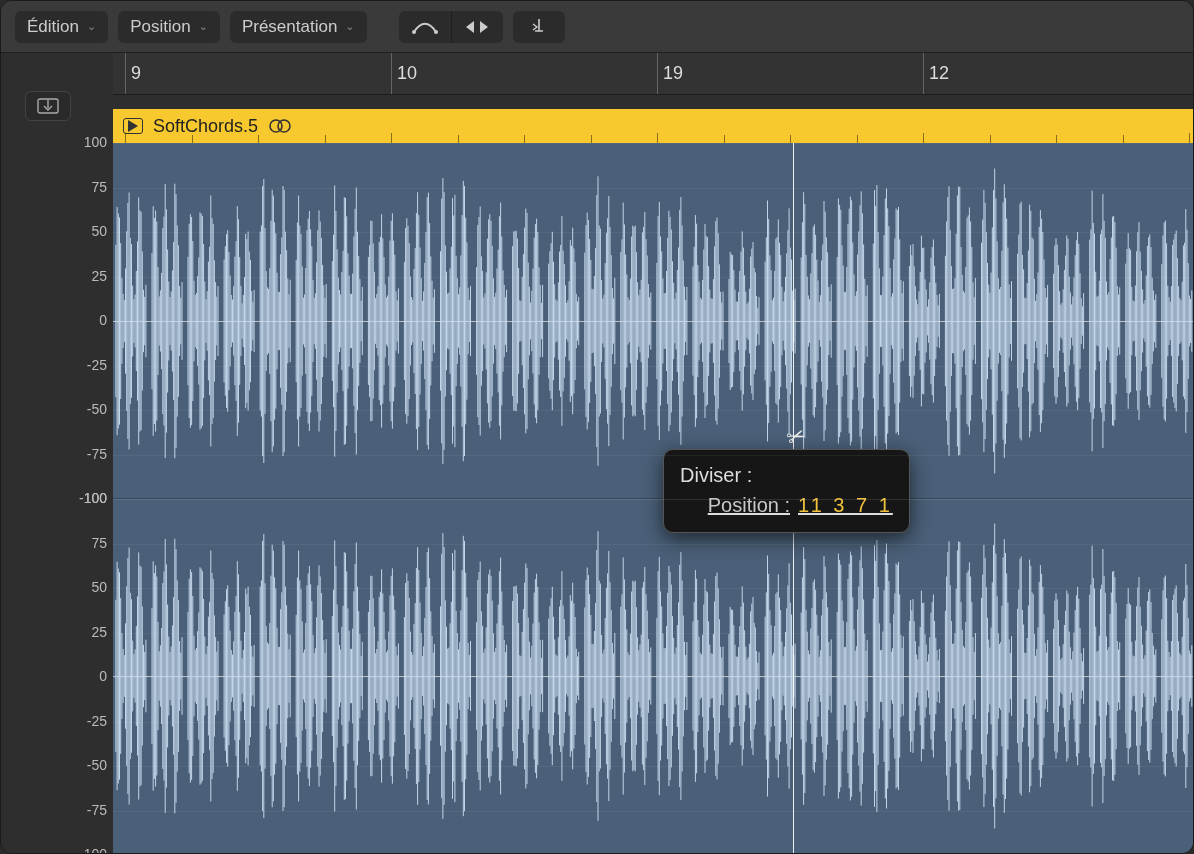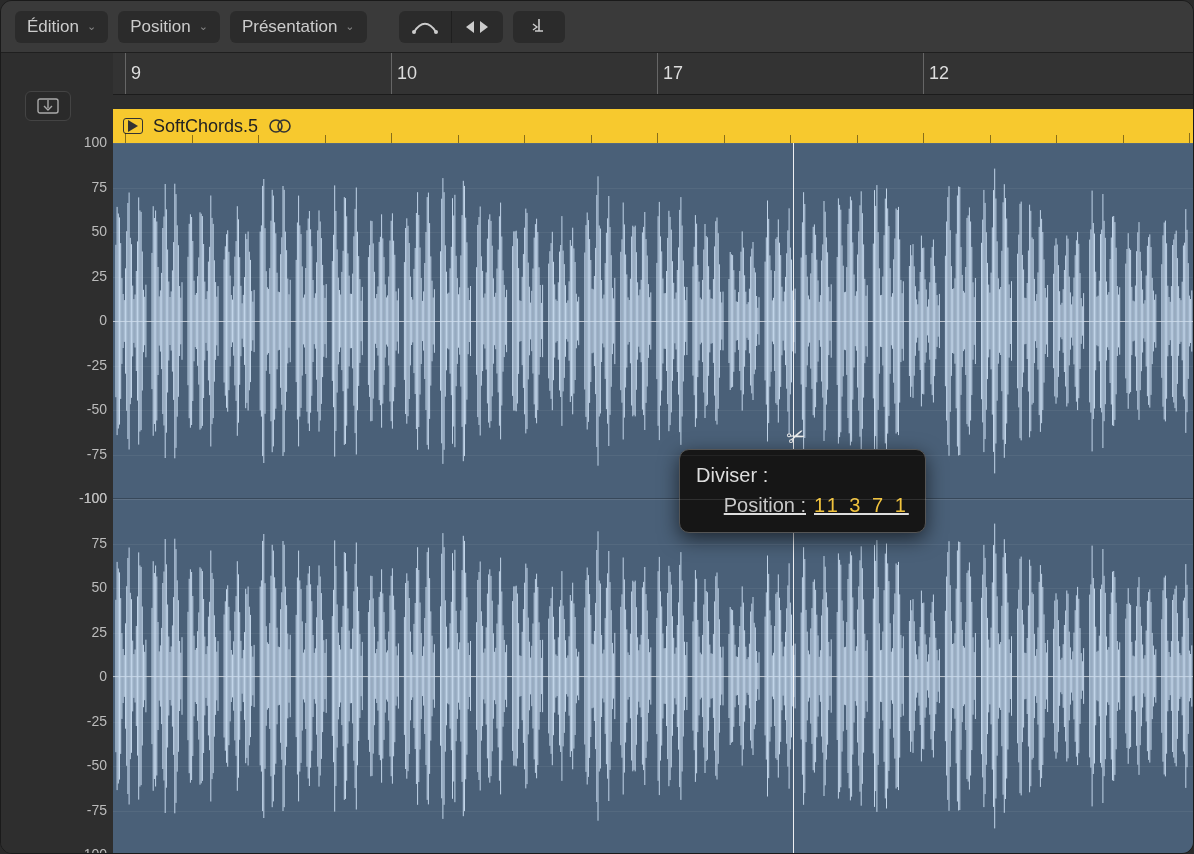--- a/index.html
+++ b/index.html
@@ -129,21 +129,21 @@
     <div class="tick" style="left: 12px;">
           <div class="line"></div>
           <div class="num">9</div>
         </div>
         <div class="tick" style="left: 278px;">
           <div class="line"></div>
           <div class="num">10</div>
         </div>
         <div class="tick" style="left: 544px;">
           <div class="line"></div>
-          <div class="num">17</div>
+          <div class="num">19</div>
         </div>
         <div class="tick" style="left: 810px;">
           <div class="line"></div>
           <div class="num">12</div>
         </div>
       </div>
 
     <div class="region-header">
       <span class="play-box">
           <span class="play-triangle"></span>
@@ -187,21 +187,21 @@
       <div class="channel ch2">
         <div class="zero-line"></div>
         <svg class="wave" id="w2" width="1082" height="356" viewBox="0 0 1082 356">
             <path d="M2.9 101.8 L2.9 254.2 M4.1 63.9 L4.1 292.1 M5.3 70.5 L5.3 285.5 M6.5 74.4 L6.5 281.6 M7.7 100.1 L7.7 255.9 M8.9 135.1 L8.9 220.9 M10.1 151.0 L10.1 205.0 M11.3 157.1 L11.3 198.9 M12.5 125.3 L12.5 230.7 M13.7 88.2 L13.7 267.8 M14.9 60.0 L14.9 296.0 M16.1 49.5 L16.1 306.5 M17.3 94.8 L17.3 261.2 M18.5 101.2 L18.5 254.8 M19.7 142.6 L19.7 213.4 M20.9 156.1 L20.9 199.9 M22.1 151.5 L22.1 204.5 M23.3 128.0 L23.3 228.0 M24.5 98.4 L24.5 257.6 M25.7 54.4 L25.7 301.6 M26.9 67.4 L26.9 288.6 M28.1 68.9 L28.1 287.1 M29.3 108.5 L29.3 247.5 M30.5 146.8 L30.5 209.2 M31.7 153.8 L31.7 202.2 M32.9 141.7 L32.9 214.3 M39.0 109.9 L39.0 246.1 M40.2 63.2 L40.2 292.8 M41.4 75.0 L41.4 281.0 M42.6 67.5 L42.6 288.5 M43.8 78.5 L43.8 277.5 M45.0 124.0 L45.0 232.0 M46.2 153.4 L46.2 202.6 M47.4 147.4 L47.4 208.6 M48.6 129.9 L48.6 226.1 M49.8 85.0 L49.8 271.0 M51.0 73.5 L51.0 282.5 M52.2 41.0 L52.2 315.0 M53.4 66.3 L53.4 289.7 M54.6 106.5 L54.6 249.5 M55.8 138.5 L55.8 217.5 M57.0 154.0 L57.0 202.0 M58.2 148.4 L58.2 207.6 M59.4 127.4 L59.4 228.6 M60.6 99.1 L60.6 256.9 M61.8 40.7 L61.8 315.3 M63.0 51.1 L63.0 304.9 M64.2 82.3 L64.2 273.7 M65.4 102.2 L65.4 253.8 M66.6 143.0 L66.6 213.0 M67.8 154.7 L67.8 201.3 M69.0 139.2 L69.0 216.8 M75.0 113.8 L75.0 242.2 M76.2 80.8 L76.2 275.2 M77.4 71.3 L77.4 284.7 M78.6 74.0 L78.6 282.0 M79.8 98.0 L79.8 258.0 M81.0 137.7 L81.0 218.3 M82.2 151.9 L82.2 204.1 M83.4 150.0 L83.4 206.0 M84.6 133.2 L84.6 222.8 M85.8 114.4 L85.8 241.6 M87.0 69.3 L87.0 286.7 M88.2 70.7 L88.2 285.3 M89.4 73.1 L89.4 282.9 M90.6 101.0 L90.6 255.0 M91.8 138.6 L91.8 217.4 M93.0 156.1 L93.0 199.9 M94.2 148.2 L94.2 207.8 M95.4 118.6 L95.4 237.4 M96.6 103.8 L96.6 252.2 M97.8 52.5 L97.8 303.5 M99.0 74.9 L99.0 281.1 M100.2 80.9 L100.2 275.1 M101.4 117.3 L101.4 238.7 M102.6 139.1 L102.6 216.9 M103.8 153.7 L103.8 202.3 M105.0 143.1 L105.0 212.9 M111.1 116.5 L111.1 239.5 M112.3 103.3 L112.3 252.7 M113.5 91.2 L113.5 264.8 M114.7 87.3 L114.7 268.7 M115.9 108.8 L115.9 247.2 M117.1 132.6 L117.1 223.4 M118.3 152.0 L118.3 204.0 M119.5 156.6 L119.5 199.4 M120.7 143.3 L120.7 212.7 M121.9 113.6 L121.9 242.4 M123.1 98.1 L123.1 257.9 M124.3 63.2 L124.3 292.8 M125.5 76.3 L125.5 279.7 M126.7 114.2 L126.7 241.8 M127.9 142.8 L127.9 213.2 M129.1 160.3 L129.1 195.7 M130.3 151.9 L130.3 204.1 M131.5 134.1 L131.5 221.9 M132.7 90.8 L132.7 265.2 M133.9 96.1 L133.9 259.9 M135.1 88.5 L135.1 267.5 M136.3 108.7 L136.3 247.3 M137.5 116.9 L137.5 239.1 M138.7 148.1 L138.7 207.9 M139.9 158.7 L139.9 197.3 M141.1 146.9 L141.1 209.1 M147.2 88.6 L147.2 267.4 M148.4 82.4 L148.4 273.6 M149.6 42.9 L149.6 313.1 M150.8 36.0 L150.8 320.0 M152.0 85.2 L152.0 270.8 M153.2 128.2 L153.2 227.8 M154.4 144.3 L154.4 211.7 M155.6 145.9 L155.6 210.1 M156.8 125.1 L156.8 230.9 M158.0 77.7 L158.0 278.3 M159.2 46.8 L159.2 309.2 M160.4 52.6 L160.4 303.4 M161.6 79.3 L161.6 276.7 M162.8 90.3 L162.8 265.7 M164.0 129.7 L164.0 226.3 M165.2 148.6 L165.2 207.4 M166.4 149.1 L166.4 206.9 M167.6 111.2 L167.6 244.8 M168.8 94.3 L168.8 261.7 M170.0 43.0 L170.0 313.0 M171.2 46.8 L171.2 309.2 M172.4 88.6 L172.4 267.4 M173.6 107.2 L173.6 248.8 M174.8 135.6 L174.8 220.4 M176.0 151.3 L176.0 204.7 M177.2 136.8 L177.2 219.2 M183.2 116.9 L183.2 239.1 M184.4 79.5 L184.4 276.5 M185.6 52.6 L185.6 303.4 M186.8 82.4 L186.8 273.6 M188.0 91.1 L188.0 264.9 M189.2 123.4 L189.2 232.6 M190.4 154.6 L190.4 201.4 M191.6 151.5 L191.6 204.5 M192.8 125.0 L192.8 231.0 M194.0 87.3 L194.0 268.7 M195.2 75.5 L195.2 280.5 M196.4 68.0 L196.4 288.0 M197.6 86.3 L197.6 269.7 M198.8 103.2 L198.8 252.8 M200.0 137.0 L200.0 219.0 M201.2 154.8 L201.2 201.2 M202.4 150.3 L202.4 205.7 M203.6 119.3 L203.6 236.7 M204.8 87.4 L204.8 268.6 M206.0 67.4 L206.0 288.6 M207.2 78.5 L207.2 277.5 M208.4 95.1 L208.4 260.9 M209.6 121.9 L209.6 234.1 M210.8 142.2 L210.8 213.8 M212.0 154.9 L212.0 201.1 M213.2 141.1 L213.2 214.9 M219.3 118.1 L219.3 237.9 M220.5 91.8 L220.5 264.2 M221.7 42.4 L221.7 313.6 M222.9 68.0 L222.9 288.0 M224.1 106.4 L224.1 249.6 M225.3 134.6 L225.3 221.4 M226.5 147.0 L226.5 209.0 M227.7 151.5 L227.7 204.5 M228.9 128.9 L228.9 227.1 M230.1 107.8 L230.1 248.2 M231.3 54.1 L231.3 301.9 M232.5 55.1 L232.5 300.9 M233.7 73.3 L233.7 282.7 M234.9 110.4 L234.9 245.6 M236.1 132.6 L236.1 223.4 M237.3 150.7 L237.3 205.3 M238.5 150.9 L238.5 205.1 M239.7 130.6 L239.7 225.4 M240.9 93.3 L240.9 262.7 M242.1 65.9 L242.1 290.1 M243.3 44.5 L243.3 311.5 M244.5 88.7 L244.5 267.3 M245.7 113.1 L245.7 242.9 M246.9 136.1 L246.9 219.9 M248.1 157.8 L248.1 198.2 M249.3 143.9 L249.3 212.1 M255.4 114.1 L255.4 241.9 M256.6 102.1 L256.6 253.9 M257.8 77.7 L257.8 278.3 M259.0 78.1 L259.0 277.9 M260.2 100.4 L260.2 255.6 M261.4 128.8 L261.4 227.2 M262.6 155.2 L262.6 200.8 M263.8 151.0 L263.8 205.0 M265.0 143.4 L265.0 212.6 M266.2 98.9 L266.2 257.1 M267.4 93.8 L267.4 262.2 M268.6 71.3 L268.6 284.7 M269.8 95.4 L269.8 260.6 M271.0 114.1 L271.0 241.9 M272.2 141.4 L272.2 214.6 M273.4 154.4 L273.4 201.6 M274.6 152.4 L274.6 203.6 M275.8 133.5 L275.8 222.5 M277.0 97.5 L277.0 258.5 M278.2 77.8 L278.2 278.2 M279.4 70.3 L279.4 285.7 M280.6 97.7 L280.6 258.3 M281.8 111.8 L281.8 244.2 M283.0 148.4 L283.0 207.6 M284.2 157.4 L284.2 198.6 M285.4 145.4 L285.4 210.6 M291.4 119.1 L291.4 236.9 M292.6 85.0 L292.6 271.0 M293.8 75.3 L293.8 280.7 M295.0 82.8 L295.0 273.2 M296.2 100.0 L296.2 256.0 M297.4 133.6 L297.4 222.4 M298.6 154.0 L298.6 202.0 M299.8 156.6 L299.8 199.4 M301.0 125.9 L301.0 230.1 M302.2 105.0 L302.2 251.0 M303.4 70.0 L303.4 286.0 M304.6 49.2 L304.6 306.8 M305.8 72.0 L305.8 284.0 M307.0 104.5 L307.0 251.5 M308.2 135.0 L308.2 221.0 M309.4 157.9 L309.4 198.1 M310.6 148.4 L310.6 207.6 M311.8 120.0 L311.8 236.0 M313.0 89.0 L313.0 267.0 M314.2 54.1 L314.2 301.9 M315.4 49.6 L315.4 306.4 M316.6 80.1 L316.6 275.9 M317.8 113.4 L317.8 242.6 M319.0 137.7 L319.0 218.3 M320.2 154.5 L320.2 201.5 M321.4 146.2 L321.4 209.8 M327.5 108.3 L327.5 247.7 M328.7 55.7 L328.7 300.3 M329.9 35.1 L329.9 320.9 M331.1 49.2 L331.1 306.8 M332.3 102.3 L332.3 253.7 M333.5 128.7 L333.5 227.3 M334.7 150.6 L334.7 205.4 M335.9 149.6 L335.9 206.4 M337.1 125.3 L337.1 230.7 M338.3 103.8 L338.3 252.2 M339.5 55.2 L339.5 300.8 M340.7 72.5 L340.7 283.5 M341.9 51.8 L341.9 304.2 M343.1 112.8 L343.1 243.2 M344.3 135.1 L344.3 220.9 M345.5 151.3 L345.5 204.7 M346.7 144.3 L346.7 211.7 M347.9 112.4 L347.9 243.6 M349.1 72.1 L349.1 283.9 M350.3 37.8 L350.3 318.2 M351.5 42.9 L351.5 313.1 M352.7 74.7 L352.7 281.3 M353.9 99.3 L353.9 256.7 M355.1 144.8 L355.1 211.2 M356.3 157.0 L356.3 199.0 M357.5 143.0 L357.5 213.0 M363.6 124.2 L363.6 231.8 M364.8 81.9 L364.8 274.1 M366.0 74.0 L366.0 282.0 M367.2 63.5 L367.2 292.5 M368.4 113.3 L368.4 242.7 M369.6 127.9 L369.6 228.1 M370.8 154.6 L370.8 201.4 M372.0 150.5 L372.0 205.5 M373.2 129.4 L373.2 226.6 M374.4 95.6 L374.4 260.4 M375.6 76.4 L375.6 279.6 M376.8 71.3 L376.8 284.7 M378.0 77.9 L378.0 278.1 M379.2 102.7 L379.2 253.3 M380.4 135.3 L380.4 220.7 M381.6 153.8 L381.6 202.2 M382.8 149.8 L382.8 206.2 M384.0 125.5 L384.0 230.5 M385.2 106.6 L385.2 249.4 M386.4 73.3 L386.4 282.7 M387.6 59.6 L387.6 296.4 M388.8 93.5 L388.8 262.5 M390.0 127.3 L390.0 228.7 M391.2 141.9 L391.2 214.1 M392.4 154.2 L392.4 201.8 M393.6 146.8 L393.6 209.2 M399.6 103.1 L399.6 252.9 M400.8 88.4 L400.8 267.6 M402.0 88.4 L402.0 267.6 M403.2 87.7 L403.2 268.3 M404.4 95.5 L404.4 260.5 M405.6 125.1 L405.6 230.9 M406.8 157.3 L406.8 198.7 M408.0 158.0 L408.0 198.0 M409.2 133.8 L409.2 222.2 M410.4 111.1 L410.4 244.9 M411.6 84.7 L411.6 271.3 M412.8 65.6 L412.8 290.4 M414.0 69.9 L414.0 286.1 M415.2 119.6 L415.2 236.4 M416.4 143.7 L416.4 212.3 M417.6 159.6 L417.6 196.4 M418.8 147.8 L418.8 208.2 M420.0 125.5 L420.0 230.5 M421.2 94.6 L421.2 261.4 M422.4 81.1 L422.4 274.9 M423.6 75.7 L423.6 280.3 M424.8 89.0 L424.8 267.0 M426.0 124.3 L426.0 231.7 M427.2 142.0 L427.2 214.0 M428.4 159.9 L428.4 196.1 M429.6 141.8 L429.6 214.2 M435.7 120.6 L435.7 235.4 M436.9 108.2 L436.9 247.8 M438.1 100.1 L438.1 255.9 M439.3 88.8 L439.3 267.2 M440.5 118.8 L440.5 237.2 M441.7 141.4 L441.7 214.6 M442.9 156.4 L442.9 199.6 M444.1 157.9 L444.1 198.1 M445.3 139.3 L445.3 216.7 M446.5 108.6 L446.5 247.4 M447.7 102.0 L447.7 254.0 M448.9 73.1 L448.9 282.9 M450.1 107.6 L450.1 248.4 M451.3 121.1 L451.3 234.9 M452.5 142.2 L452.5 213.8 M453.7 159.8 L453.7 196.2 M454.9 157.4 L454.9 198.6 M456.1 138.3 L456.1 217.7 M457.3 97.0 L457.3 259.0 M458.5 102.8 L458.5 253.2 M459.7 84.7 L459.7 271.3 M460.9 105.4 L460.9 250.6 M462.1 119.0 L462.1 237.0 M463.3 150.7 L463.3 205.3 M464.5 158.5 L464.5 197.5 M465.7 153.8 L465.7 202.2 M471.8 109.5 L471.8 246.5 M473.0 82.1 L473.0 273.9 M474.2 69.5 L474.2 286.5 M475.4 77.1 L475.4 278.9 M476.6 96.1 L476.6 259.9 M477.8 117.0 L477.8 239.0 M479.0 145.7 L479.0 210.3 M480.2 146.3 L480.2 209.7 M481.4 133.0 L481.4 223.0 M482.6 104.9 L482.6 251.1 M483.8 52.0 L483.8 304.0 M485.0 33.3 L485.0 322.7 M486.2 82.5 L486.2 273.5 M487.4 85.5 L487.4 270.5 M488.6 137.0 L488.6 219.0 M489.8 155.5 L489.8 200.5 M491.0 151.6 L491.0 204.4 M492.2 120.1 L492.2 235.9 M493.4 89.8 L493.4 266.2 M494.6 75.3 L494.6 280.7 M495.8 53.0 L495.8 303.0 M497.0 84.1 L497.0 271.9 M498.2 112.2 L498.2 243.8 M499.4 144.9 L499.4 211.1 M500.6 155.4 L500.6 200.6 M501.8 134.9 L501.8 221.1 M507.8 108.8 L507.8 247.2 M509.0 96.3 L509.0 259.7 M510.2 59.5 L510.2 296.5 M511.4 81.4 L511.4 274.6 M512.6 111.5 L512.6 244.5 M513.8 131.4 L513.8 224.6 M515.0 154.4 L515.0 201.6 M516.2 157.0 L516.2 199.0 M517.4 135.7 L517.4 220.3 M518.6 93.5 L518.6 262.5 M519.8 82.7 L519.8 273.3 M521.0 84.1 L521.0 271.9 M522.2 82.6 L522.2 273.4 M523.4 109.2 L523.4 246.8 M524.6 139.3 L524.6 216.7 M525.8 152.3 L525.8 203.7 M527.0 146.5 L527.0 209.5 M528.2 136.8 L528.2 219.2 M529.4 89.4 L529.4 266.6 M530.6 83.9 L530.6 272.1 M531.8 69.0 L531.8 287.0 M533.0 96.1 L533.0 259.9 M534.2 112.5 L534.2 243.5 M535.4 141.1 L535.4 214.9 M536.6 154.2 L536.6 201.8 M537.8 149.4 L537.8 206.6 M543.9 119.9 L543.9 236.1 M545.1 73.2 L545.1 282.8 M546.3 58.9 L546.3 297.1 M547.5 93.4 L547.5 262.6 M548.7 108.4 L548.7 247.6 M549.9 135.5 L549.9 220.5 M551.1 150.3 L551.1 205.7 M552.3 150.1 L552.3 205.9 M553.5 128.0 L553.5 228.0 M554.7 94.9 L554.7 261.1 M555.9 67.8 L555.9 288.2 M557.1 73.9 L557.1 282.1 M558.3 86.6 L558.3 269.4 M559.5 118.2 L559.5 237.8 M560.7 139.8 L560.7 216.2 M561.9 155.7 L561.9 200.3 M563.1 149.5 L563.1 206.5 M564.3 127.0 L564.3 229.0 M565.5 104.4 L565.5 251.6 M566.7 66.9 L566.7 289.1 M567.9 54.1 L567.9 301.9 M569.1 82.5 L569.1 273.5 M570.3 117.5 L570.3 238.5 M571.5 143.7 L571.5 212.3 M572.7 157.1 L572.7 198.9 M573.9 144.0 L573.9 212.0 M580.0 123.4 L580.0 232.6 M581.2 103.8 L581.2 252.2 M582.4 72.1 L582.4 283.9 M583.6 80.7 L583.6 275.3 M584.8 121.9 L584.8 234.1 M586.0 138.6 L586.0 217.4 M587.2 154.6 L587.2 201.4 M588.4 156.3 L588.4 199.7 M589.6 136.9 L589.6 219.1 M590.8 106.5 L590.8 249.5 M592.0 81.0 L592.0 275.0 M593.2 93.0 L593.2 263.0 M594.4 94.3 L594.4 261.7 M595.6 123.2 L595.6 232.8 M596.8 146.6 L596.8 209.4 M598.0 155.3 L598.0 200.7 M599.2 155.8 L599.2 200.2 M600.4 136.1 L600.4 219.9 M601.6 103.4 L601.6 252.6 M602.8 78.2 L602.8 277.8 M604.0 74.5 L604.0 281.5 M605.2 90.2 L605.2 265.8 M606.4 121.3 L606.4 234.7 M607.6 148.8 L607.6 207.2 M608.8 159.5 L608.8 196.5 M610.0 148.6 L610.0 207.4 M616.0 136.0 L616.0 220.0 M617.2 109.0 L617.2 247.0 M618.4 111.3 L618.4 244.7 M619.6 112.1 L619.6 243.9 M620.8 127.2 L620.8 228.8 M622.0 146.7 L622.0 209.3 M623.2 158.4 L623.2 197.6 M624.4 158.9 L624.4 197.1 M625.6 149.1 L625.6 206.9 M626.8 128.0 L626.8 228.0 M628.0 108.7 L628.0 247.3 M629.2 88.4 L629.2 267.6 M630.4 104.6 L630.4 251.4 M631.6 132.3 L631.6 223.7 M632.8 148.7 L632.8 207.3 M634.0 161.2 L634.0 194.8 M635.2 159.1 L635.2 196.9 M636.4 145.7 L636.4 210.3 M637.6 113.5 L637.6 242.5 M638.8 105.6 L638.8 250.4 M640.0 99.0 L640.0 257.0 M641.2 124.8 L641.2 231.2 M642.4 129.4 L642.4 226.6 M643.6 153.0 L643.6 203.0 M644.8 164.8 L644.8 191.2 M646.0 154.2 L646.0 201.8 M652.1 118.6 L652.1 237.4 M653.3 94.4 L653.3 261.6 M654.5 57.5 L654.5 298.5 M655.7 75.9 L655.7 280.1 M656.9 112.4 L656.9 243.6 M658.1 127.2 L658.1 228.8 M659.3 157.4 L659.3 198.6 M660.5 154.8 L660.5 201.2 M661.7 128.0 L661.7 228.0 M662.9 95.8 L662.9 260.2 M664.1 94.1 L664.1 261.9 M665.3 76.4 L665.3 279.6 M666.5 99.7 L666.5 256.3 M667.7 112.1 L667.7 243.9 M668.9 143.7 L668.9 212.3 M670.1 158.3 L670.1 197.7 M671.3 148.6 L671.3 207.4 M672.5 133.9 L672.5 222.1 M673.7 110.3 L673.7 245.7 M674.9 87.4 L674.9 268.6 M676.1 65.3 L676.1 290.7 M677.3 104.6 L677.3 251.4 M678.5 116.6 L678.5 239.4 M679.7 147.6 L679.7 208.4 M680.9 156.9 L680.9 199.1 M682.1 145.6 L682.1 210.4 M688.2 114.5 L688.2 241.5 M689.4 79.3 L689.4 276.7 M690.6 49.2 L690.6 306.8 M691.8 61.0 L691.8 295.0 M693.0 111.9 L693.0 244.1 M694.2 133.6 L694.2 222.4 M695.4 152.5 L695.4 203.5 M696.6 156.3 L696.6 199.7 M697.8 130.4 L697.8 225.6 M699.0 110.1 L699.0 245.9 M700.2 83.8 L700.2 272.2 M701.4 81.4 L701.4 274.6 M702.6 91.8 L702.6 264.2 M703.8 116.7 L703.8 239.3 M705.0 137.4 L705.0 218.6 M706.2 158.8 L706.2 197.2 M707.4 152.2 L707.4 203.8 M708.6 117.5 L708.6 238.5 M709.8 101.4 L709.8 254.6 M711.0 58.0 L711.0 298.0 M712.2 68.7 L712.2 287.3 M713.4 94.4 L713.4 261.6 M714.6 109.3 L714.6 246.7 M715.8 143.9 L715.8 212.1 M717.0 158.3 L717.0 197.7 M718.2 141.3 L718.2 214.7 M724.2 114.0 L724.2 242.0 M725.4 55.4 L725.4 300.6 M726.6 61.9 L726.6 294.1 M727.8 66.7 L727.8 289.3 M729.0 102.4 L729.0 253.6 M730.2 122.7 L730.2 233.3 M731.4 149.2 L731.4 206.8 M732.6 148.8 L732.6 207.2 M733.8 124.1 L733.8 231.9 M735.0 81.0 L735.0 275.0 M736.2 65.7 L736.2 290.3 M737.4 53.6 L737.4 302.4 M738.6 57.3 L738.6 298.7 M739.8 99.4 L739.8 256.6 M741.0 131.5 L741.0 224.5 M742.2 152.8 L742.2 203.2 M743.4 148.3 L743.4 207.7 M744.6 111.5 L744.6 244.5 M745.8 88.4 L745.8 267.6 M747.0 62.3 L747.0 293.7 M748.2 48.3 L748.2 307.7 M749.4 70.2 L749.4 285.8 M750.6 101.4 L750.6 254.6 M751.8 135.8 L751.8 220.2 M753.0 152.8 L753.0 203.2 M754.2 142.2 L754.2 213.8 M760.3 100.6 L760.3 255.4 M761.5 47.1 L761.5 308.9 M762.7 62.9 L762.7 293.1 M763.9 42.1 L763.9 313.9 M765.1 89.1 L765.1 266.9 M766.3 125.3 L766.3 230.7 M767.5 152.2 L767.5 203.8 M768.7 151.9 L768.7 204.1 M769.9 133.5 L769.9 222.5 M771.1 92.2 L771.1 263.8 M772.3 55.6 L772.3 300.4 M773.5 45.5 L773.5 310.5 M774.7 65.4 L774.7 290.6 M775.9 83.1 L775.9 272.9 M777.1 125.2 L777.1 230.8 M778.3 153.7 L778.3 202.3 M779.5 150.2 L779.5 205.8 M780.7 116.3 L780.7 239.7 M781.9 95.4 L781.9 260.6 M783.1 65.5 L783.1 290.5 M784.3 67.0 L784.3 289.0 M785.5 63.9 L785.5 292.1 M786.7 96.4 L786.7 259.6 M787.9 136.9 L787.9 219.1 M789.1 150.2 L789.1 205.8 M790.3 138.3 L790.3 217.7 M796.4 123.0 L796.4 233.0 M797.6 102.1 L797.6 253.9 M798.8 112.3 L798.8 243.7 M800.0 101.1 L800.0 254.9 M801.2 123.3 L801.2 232.7 M802.4 143.2 L802.4 212.8 M803.6 156.4 L803.6 199.6 M804.8 161.3 L804.8 194.7 M806.0 148.3 L806.0 207.7 M807.2 129.0 L807.2 227.0 M808.4 92.6 L808.4 263.4 M809.6 105.1 L809.6 250.9 M810.8 104.6 L810.8 251.4 M812.0 136.3 L812.0 219.7 M813.2 146.5 L813.2 209.5 M814.4 163.6 L814.4 192.4 M815.6 156.3 L815.6 199.7 M816.8 139.3 L816.8 216.7 M818.0 114.7 L818.0 241.3 M819.2 103.9 L819.2 252.1 M820.4 96.5 L820.4 259.5 M821.6 122.9 L821.6 233.1 M822.8 139.8 L822.8 216.2 M824.0 152.1 L824.0 203.9 M825.2 162.3 L825.2 193.7 M826.4 150.9 L826.4 205.1 M832.4 112.8 L832.4 243.2 M833.6 78.5 L833.6 277.5 M834.8 54.1 L834.8 301.9 M836.0 43.2 L836.0 312.8 M837.2 87.2 L837.2 268.8 M838.4 123.1 L838.4 232.9 M839.6 146.0 L839.6 210.0 M840.8 145.3 L840.8 210.7 M842.0 135.3 L842.0 220.7 M843.2 90.7 L843.2 265.3 M844.4 52.5 L844.4 303.5 M845.6 43.5 L845.6 312.5 M846.8 44.0 L846.8 312.0 M848.0 104.1 L848.0 251.9 M849.2 131.9 L849.2 224.1 M850.4 147.9 L850.4 208.1 M851.6 149.6 L851.6 206.4 M852.8 124.0 L852.8 232.0 M854.0 74.9 L854.0 281.1 M855.2 72.4 L855.2 283.6 M856.4 64.4 L856.4 291.6 M857.6 78.5 L857.6 277.5 M858.8 103.9 L858.8 252.1 M860.0 139.3 L860.0 216.7 M861.2 154.1 L861.2 201.9 M862.4 135.0 L862.4 221.0 M868.5 99.8 L868.5 256.2 M869.7 76.6 L869.7 279.4 M870.9 46.9 L870.9 309.1 M872.1 59.9 L872.1 296.1 M873.3 89.2 L873.3 266.8 M874.5 119.9 L874.5 236.1 M875.7 141.6 L875.7 214.4 M876.9 149.6 L876.9 206.4 M878.1 129.6 L878.1 226.4 M879.3 84.4 L879.3 271.6 M880.5 47.1 L880.5 308.9 M881.7 25.6 L881.7 330.4 M882.9 55.5 L882.9 300.5 M884.1 98.3 L884.1 257.7 M885.3 135.3 L885.3 220.7 M886.5 146.2 L886.5 209.8 M887.7 144.0 L887.7 212.0 M888.9 107.8 L888.9 248.2 M890.1 59.3 L890.1 296.7 M891.3 41.2 L891.3 314.8 M892.5 55.0 L892.5 301.0 M893.7 75.5 L893.7 280.5 M894.9 104.5 L894.9 251.5 M896.1 141.4 L896.1 214.6 M897.3 155.0 L897.3 201.0 M898.5 138.2 L898.5 217.8 M904.6 110.7 L904.6 245.3 M905.8 91.6 L905.8 264.4 M907.0 60.8 L907.0 295.2 M908.2 58.6 L908.2 297.4 M909.4 111.9 L909.4 244.1 M910.6 126.5 L910.6 229.5 M911.8 154.7 L911.8 201.3 M913.0 155.1 L913.0 200.9 M914.2 140.0 L914.2 216.0 M915.4 107.5 L915.4 248.5 M916.6 61.7 L916.6 294.3 M917.8 67.8 L917.8 288.2 M919.0 94.4 L919.0 261.6 M920.2 96.1 L920.2 259.9 M921.4 135.9 L921.4 220.1 M922.6 157.8 L922.6 198.2 M923.8 151.1 L923.8 204.9 M925.0 129.4 L925.0 226.6 M926.2 83.9 L926.2 272.1 M927.4 67.1 L927.4 288.9 M928.6 75.8 L928.6 280.2 M929.8 89.0 L929.8 267.0 M931.0 116.4 L931.0 239.6 M932.2 145.0 L932.2 211.0 M933.4 154.5 L933.4 201.5 M934.6 142.0 L934.6 214.0 M940.6 130.8 L940.6 225.2 M941.8 102.6 L941.8 253.4 M943.0 95.3 L943.0 260.7 M944.2 101.5 L944.2 254.5 M945.4 122.1 L945.4 233.9 M946.6 148.2 L946.6 207.8 M947.8 161.7 L947.8 194.3 M949.0 159.8 L949.0 196.2 M950.2 146.2 L950.2 209.8 M951.4 127.0 L951.4 229.0 M952.6 112.5 L952.6 243.5 M953.8 92.5 L953.8 263.5 M955.0 95.7 L955.0 260.3 M956.2 133.6 L956.2 222.4 M957.4 149.4 L957.4 206.6 M958.6 161.4 L958.6 194.6 M959.8 153.4 L959.8 202.6 M961.0 134.6 L961.0 221.4 M962.2 112.2 L962.2 243.8 M963.4 97.3 L963.4 258.7 M964.6 88.9 L964.6 267.1 M965.8 100.8 L965.8 255.2 M967.0 130.1 L967.0 225.9 M968.2 155.1 L968.2 200.9 M969.4 163.3 L969.4 192.7 M970.6 150.1 L970.6 205.9 M976.7 96.6 L976.7 259.4 M977.9 86.4 L977.9 269.6 M979.1 47.6 L979.1 308.4 M980.3 80.0 L980.3 276.0 M981.5 90.5 L981.5 265.5 M982.7 128.7 L982.7 227.3 M983.9 153.7 L983.9 202.3 M985.1 152.7 L985.1 203.3 M986.3 137.7 L986.3 218.3 M987.5 91.1 L987.5 264.9 M988.7 86.6 L988.7 269.4 M989.9 51.0 L989.9 305.0 M991.1 77.8 L991.1 278.2 M992.3 94.8 L992.3 261.2 M993.5 138.5 L993.5 217.5 M994.7 151.7 L994.7 204.3 M995.9 149.1 L995.9 206.9 M997.1 116.0 L997.1 240.0 M998.3 94.5 L998.3 261.5 M999.5 73.7 L999.5 282.3 M1000.7 73.0 L1000.7 283.0 M1001.9 79.1 L1001.9 276.9 M1003.1 104.7 L1003.1 251.3 M1004.3 143.0 L1004.3 213.0 M1005.5 151.6 L1005.5 204.4 M1006.7 144.3 L1006.7 211.7 M1012.8 120.6 L1012.8 235.4 M1014.0 106.0 L1014.0 250.0 M1015.2 90.2 L1015.2 265.8 M1016.4 105.3 L1016.4 250.7 M1017.6 106.9 L1017.6 249.1 M1018.8 143.9 L1018.8 212.1 M1020.0 157.6 L1020.0 198.4 M1021.2 158.3 L1021.2 197.7 M1022.4 142.5 L1022.4 213.5 M1023.6 108.2 L1023.6 247.8 M1024.8 89.3 L1024.8 266.7 M1026.0 79.1 L1026.0 276.9 M1027.2 108.8 L1027.2 247.2 M1028.4 127.8 L1028.4 228.2 M1029.6 146.5 L1029.6 209.5 M1030.8 160.6 L1030.8 195.4 M1032.0 157.2 L1032.0 198.8 M1033.2 132.5 L1033.2 223.5 M1034.4 102.8 L1034.4 253.2 M1035.6 94.1 L1035.6 261.9 M1036.8 91.4 L1036.8 264.6 M1038.0 104.1 L1038.0 251.9 M1039.2 134.9 L1039.2 221.1 M1040.4 147.6 L1040.4 208.4 M1041.6 156.8 L1041.6 199.2 M1042.8 151.3 L1042.8 204.7 M1048.8 121.2 L1048.8 234.8 M1050.0 92.3 L1050.0 263.7 M1051.2 79.5 L1051.2 276.5 M1052.4 77.6 L1052.4 278.4 M1053.6 100.3 L1053.6 255.7 M1054.8 142.7 L1054.8 213.3 M1056.0 154.0 L1056.0 202.0 M1057.2 158.8 L1057.2 197.2 M1058.4 143.1 L1058.4 212.9 M1059.6 102.0 L1059.6 254.0 M1060.8 96.5 L1060.8 259.5 M1062.0 90.9 L1062.0 265.1 M1063.2 87.6 L1063.2 268.4 M1064.4 115.1 L1064.4 240.9 M1065.6 143.2 L1065.6 212.8 M1066.8 155.1 L1066.8 200.9 M1068.0 157.2 L1068.0 198.8 M1069.2 138.7 L1069.2 217.3 M1070.4 102.5 L1070.4 253.5 M1071.6 99.7 L1071.6 256.3 M1072.8 66.1 L1072.8 289.9 M1074.0 86.8 L1074.0 269.2 M1075.2 120.1 L1075.2 235.9 M1076.4 152.6 L1076.4 203.4 M1077.6 156.0 L1077.6 200.0 M1078.8 147.4 L1078.8 208.6 " stroke="#c8dbef" stroke-width="1" opacity="0.95"></path>
           </svg>
       </div>
       <div class="playhead" id="playhead" style="left: 680px;"></div>
 
       <div class="scissors" id="scissors" style="left: 674px; top: 281.24px;">✂</div>
 
-      <div class="tooltip" id="tooltip" style="left: 550px; top: 306.16px; margin-left: 16px;">
+      <div class="tooltip" id="tooltip" style="left: 550px; top: 306.16px;">
         <div>Diviser :</div>
         <div class="row">
           <span class="lab">Position :</span>
           <span class="val">11 3 7 1</span>
         </div>
       </div>
     <div class="hline" style="top: 0px;"></div>
         <div class="hline" style="top: 356px;"></div>
         <div class="hline" style="top: 44.5px;"></div>
         <div class="hline" style="top: 400.5px;"></div>

